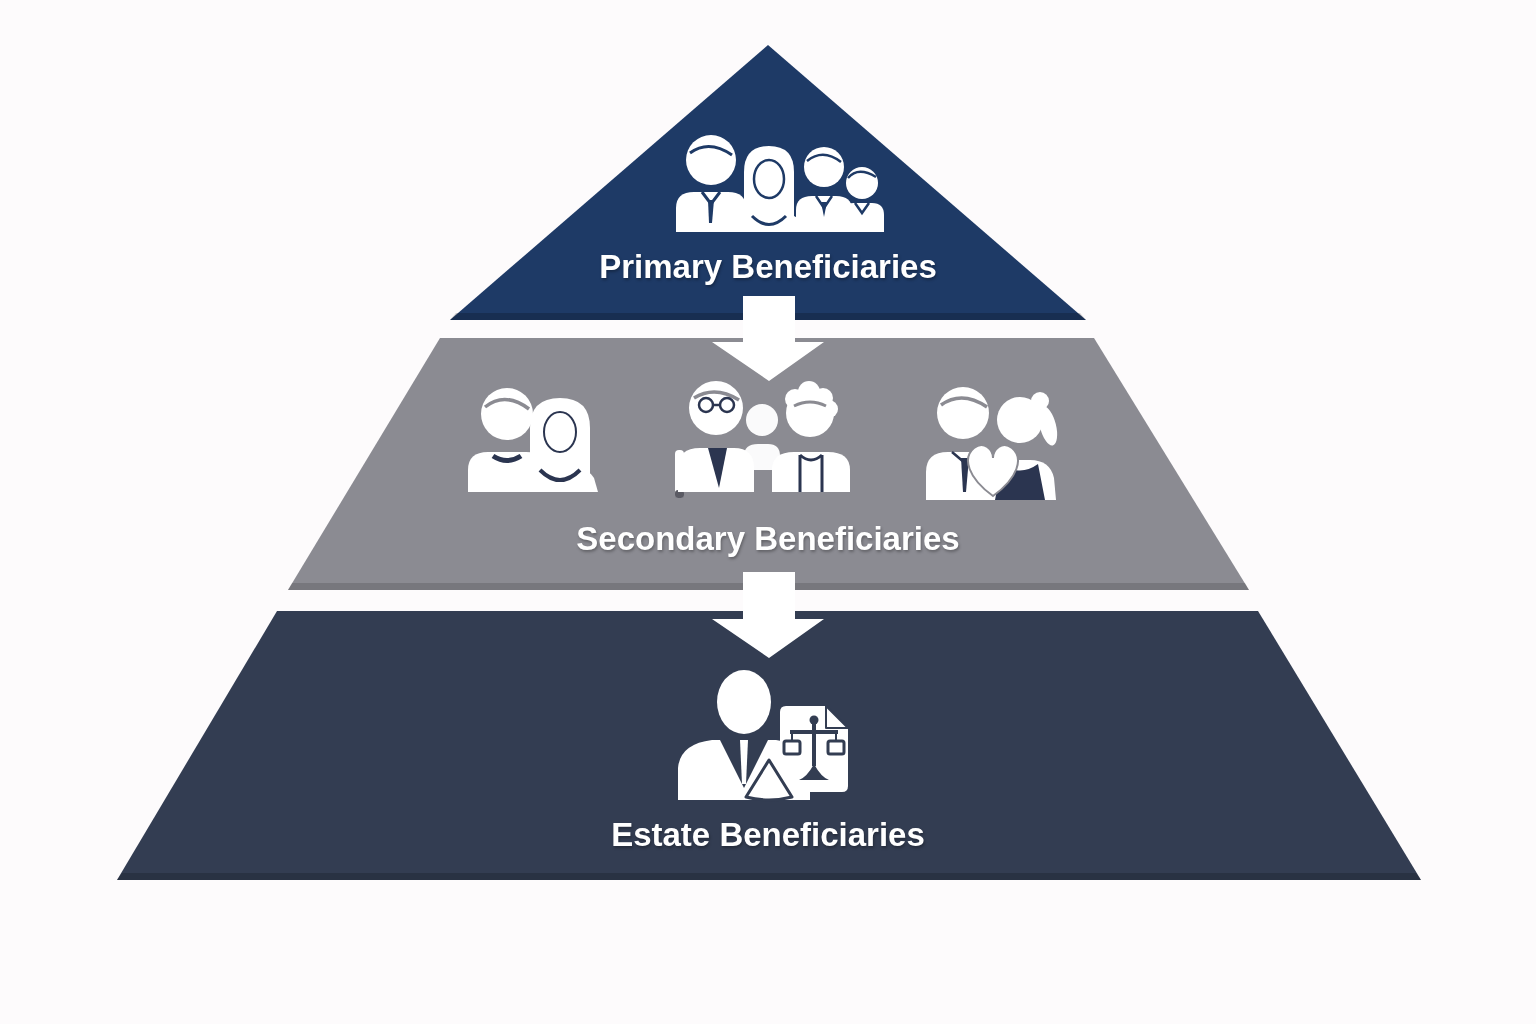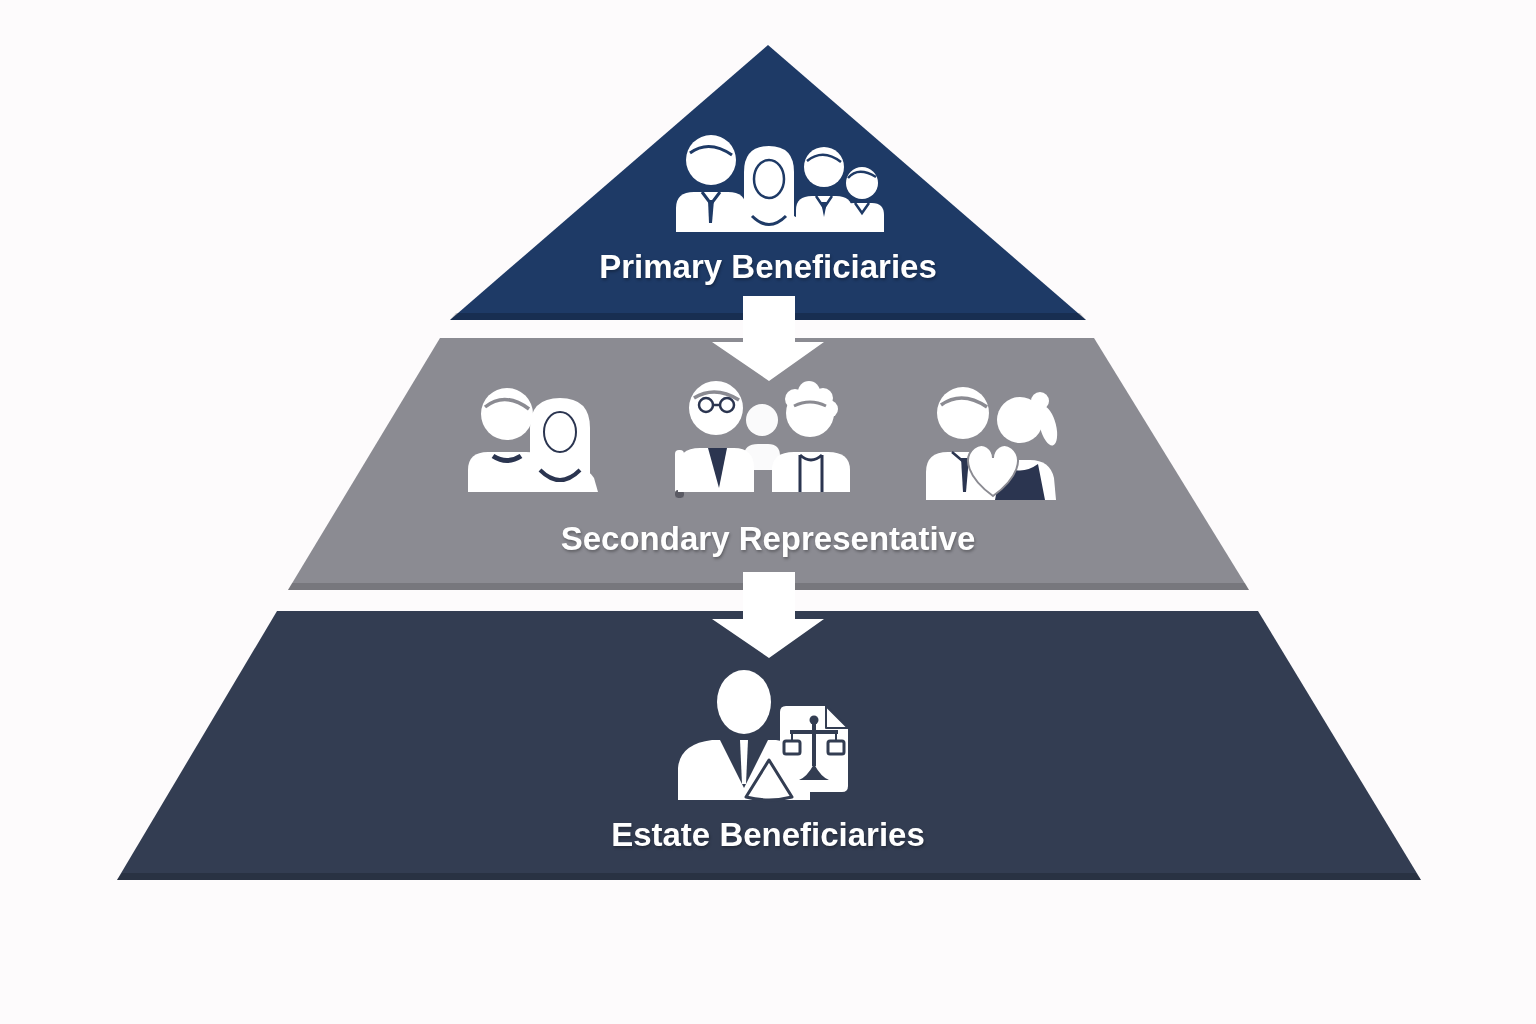--- a/index.html
+++ b/index.html
@@ -128,15 +128,15 @@
       <rect x="784" y="741" width="16" height="13" rx="2" fill="none" stroke="#333d52" stroke-width="3"></rect>
       <rect x="828" y="741" width="16" height="13" rx="2" fill="none" stroke="#333d52" stroke-width="3"></rect>
       <path d="M814 764 Q807 777 799 780 L829 780 Q821 777 814 764 Z"></path>
     </g>
 
     <path d="M746 797 L769 760 L792 797 Q769 803 746 797 Z" fill="#ffffff" stroke="#333d52" stroke-width="3" stroke-linejoin="round"></path>
   </g>
 </svg>
 
   <div class="tier-label" style="top:248px">Primary Beneficiaries</div>
-  <div class="tier-label" style="top:520px">Secondary Representative</div>
+  <div class="tier-label" style="top:520px">Secondary Beneficiaries</div>
   <div class="tier-label" style="top:816px">Estate Beneficiaries</div>
 </div>
 
 </body></html>

